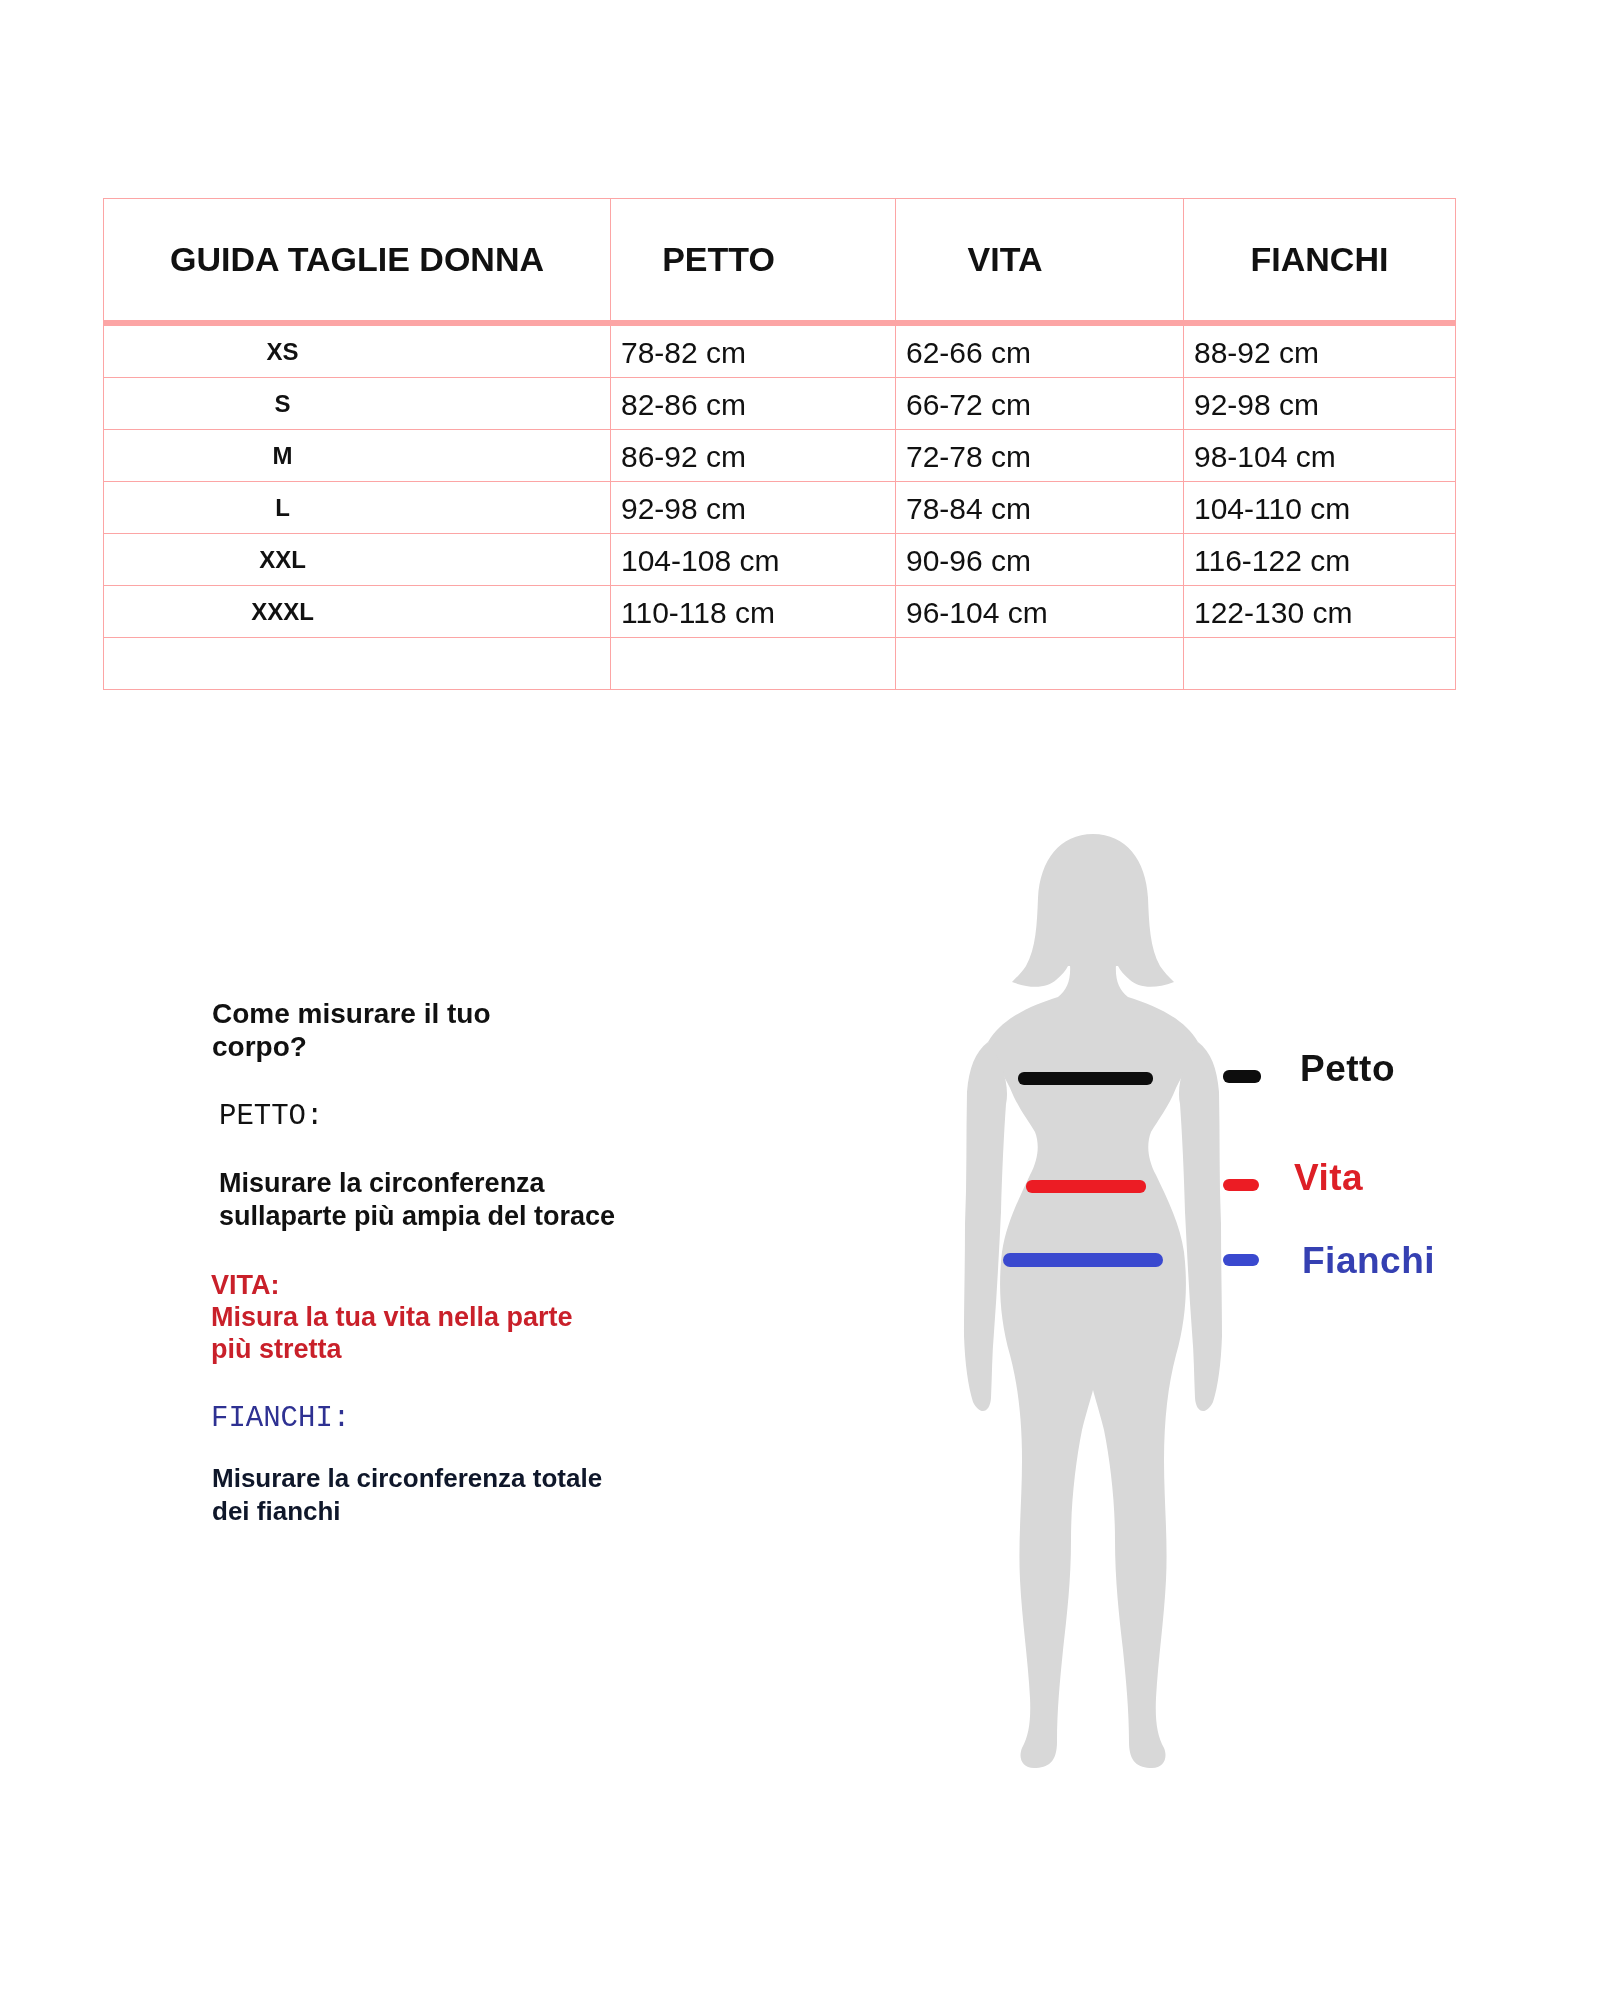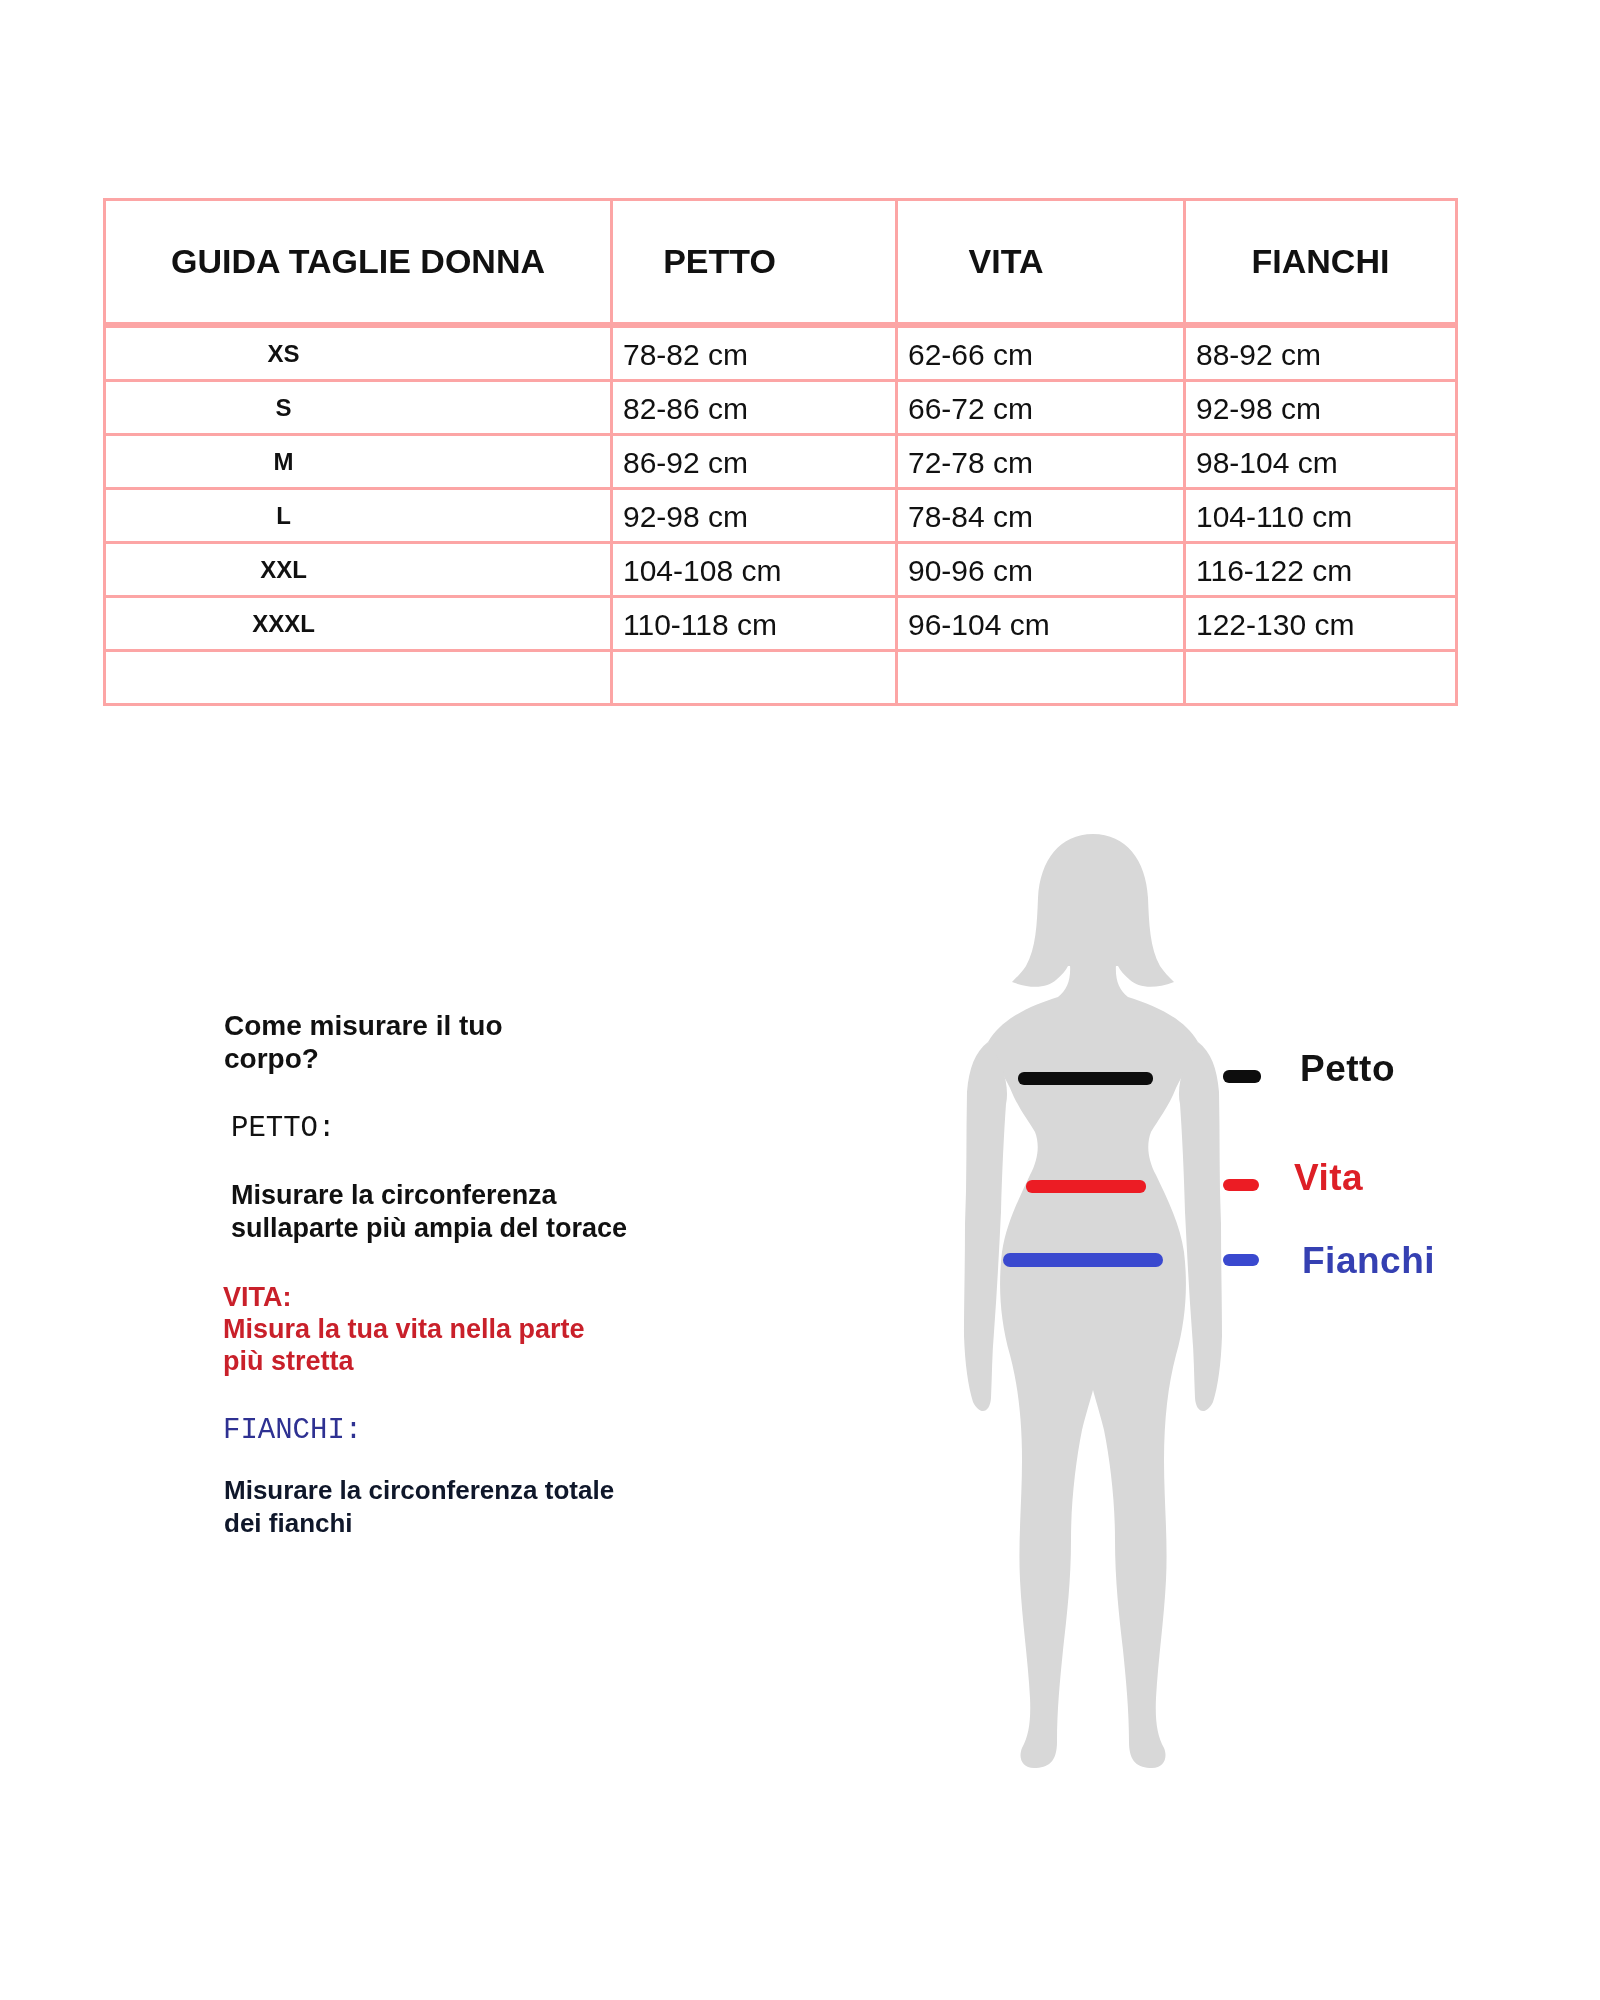--- a/index.html
+++ b/index.html
@@ -7,41 +7,41 @@
     position:relative;width:1600px;height:2000px;background:#ffffff;
     font-family:"Liberation Sans",sans-serif;overflow:hidden;
   }
 
   
   table.size-table{
     position:absolute;left:103px;top:198px;width:1352px;
     border-collapse:collapse;table-layout:fixed;
   }
   .size-table th,.size-table td{
-    border:3px solid #fca5a5;overflow:hidden;color:#111;
+    border:1px solid #fca5a5;overflow:hidden;color:#111;
   }
   .size-table thead th{
     height:119px;font-size:34px;font-weight:bold;text-align:center;
     border-bottom-width:6px;
   }
   .th-title{font-size:33px;}
   .th-pad{padding-right:70px;}
   .size-cell{
     height:49px;font-size:24px;font-weight:bold;text-align:center;
     padding-right:150px;
   }
   .val-cell{
     font-size:30px;font-weight:normal;text-align:left;
     vertical-align:bottom;padding:0 0 7px 10px;
   }
   .empty-row td{height:49px;}
 
   
   .instr{
-    position:absolute;margin:12px;white-space:pre-line;color:#111;
+    position:absolute;margin:0;white-space:pre-line;color:#111;
     line-height:33px;
   }
   .instr.heading{font-weight:bold;font-size:28px;}
   .instr.plain-label{font-weight:normal;font-size:29px;font-family:Liberation Mono, monospace;}
   .instr.bold-note{font-weight:bold;font-size:27px;}
   .instr.bold-note-sm{font-weight:bold;font-size:26px;}
 
   
   svg.figure{position:absolute;left:930px;top:820px;width:360px;height:960px;}
   .legend-label{

